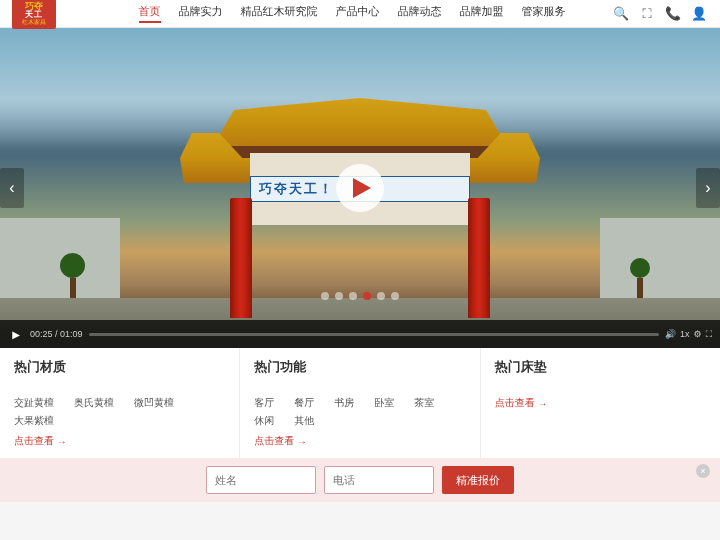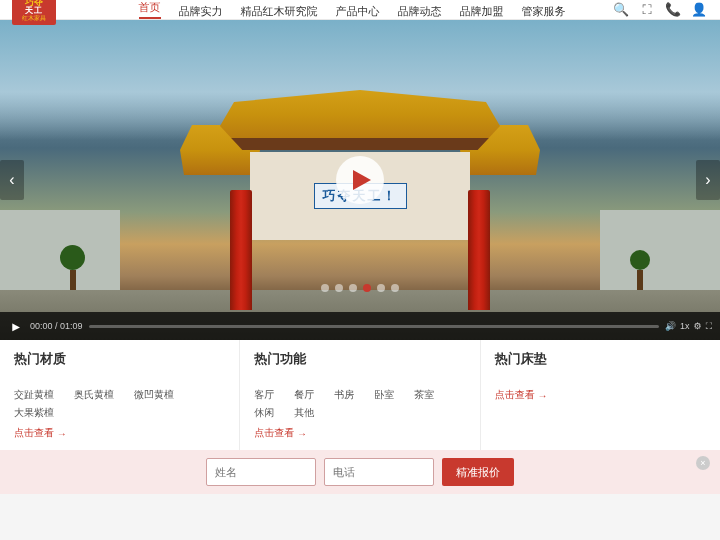--- a/index.html
+++ b/index.html
@@ -1,21 +1,21 @@
 <!DOCTYPE html>
 <html><head>
   <meta charset="utf-8">
   <style>
     * { margin: 0; padding: 0; box-sizing: border-box; }
     body { width: 720px; height: 540px; overflow: hidden; font-family: 'Microsoft YaHei', Arial, sans-serif; background: #f5f5f5; }
 
     
     .header {
       width: 100%;
-      height: 20px;
+      height: 28px;
       background: #fff;
       display: flex;
       align-items: center;
       justify-content: space-between;
       padding: 0 12px;
       border-bottom: 1px solid #e8e8e8;
       position: relative;
       z-index: 10;
     }
     .logo-area {
@@ -44,21 +44,21 @@
       font-size: 8px;
       font-weight: bold;
       letter-spacing: 1px;
     }
     .logo-box .logo-bot {
       color: #f5c518;
       font-size: 6px;
     }
     .nav-menu {
       display: flex;
-      align-items: flex-end;
+      align-items: flex-start;
       gap: 18px;
       flex: 1;
       justify-content: center;
     }
     .nav-item {
       font-size: 11px;
       color: #333;
       cursor: pointer;
       white-space: nowrap;
     }
@@ -126,27 +126,25 @@
       right: 0;
       height: 12px;
       background: #6a3a1a;
     }
     .gate-body-main {
       position: absolute;
       top: 55px;
       left: 50%;
       transform: translateX(-50%);
       width: 220px;
-      height: 88px;
+      height: 72px;
       background: #e8e0d0;
       display: flex;
-      align-items: center;
       justify-content: center;
       flex-direction: column;
-      margin-top: 7px;
     }
     .gate-sign {
       font-size: 13px;
       color: #1a5a9a;
       font-weight: bold;
       letter-spacing: 2px;
       background: #e8f0f8;
       padding: 3px 8px;
       border: 1px solid #1a5a9a;
     }
@@ -503,21 +501,21 @@
     <div class="carousel-dot"></div>
     <div class="carousel-dot"></div>
     <div class="carousel-dot active"></div>
     <div class="carousel-dot"></div>
     <div class="carousel-dot"></div>
   </div>
 
   <div class="video-controls">
     <div class="vc-btn">▶</div>
     <span class="vc-time">
-      <span>00:00</span> / <span>01:09</span>
+      <span>00:25</span> / <span>01:09</span>
     </span>
     <div class="vc-progress">
       <div class="vc-progress-fill"></div>
     </div>
     <div class="vc-right">
       <div class="vc-small-btn">🔊</div>
       <div class="vc-small-btn">1x</div>
       <div class="vc-small-btn">⚙</div>
       <div class="vc-small-btn">⛶</div>
     </div>

